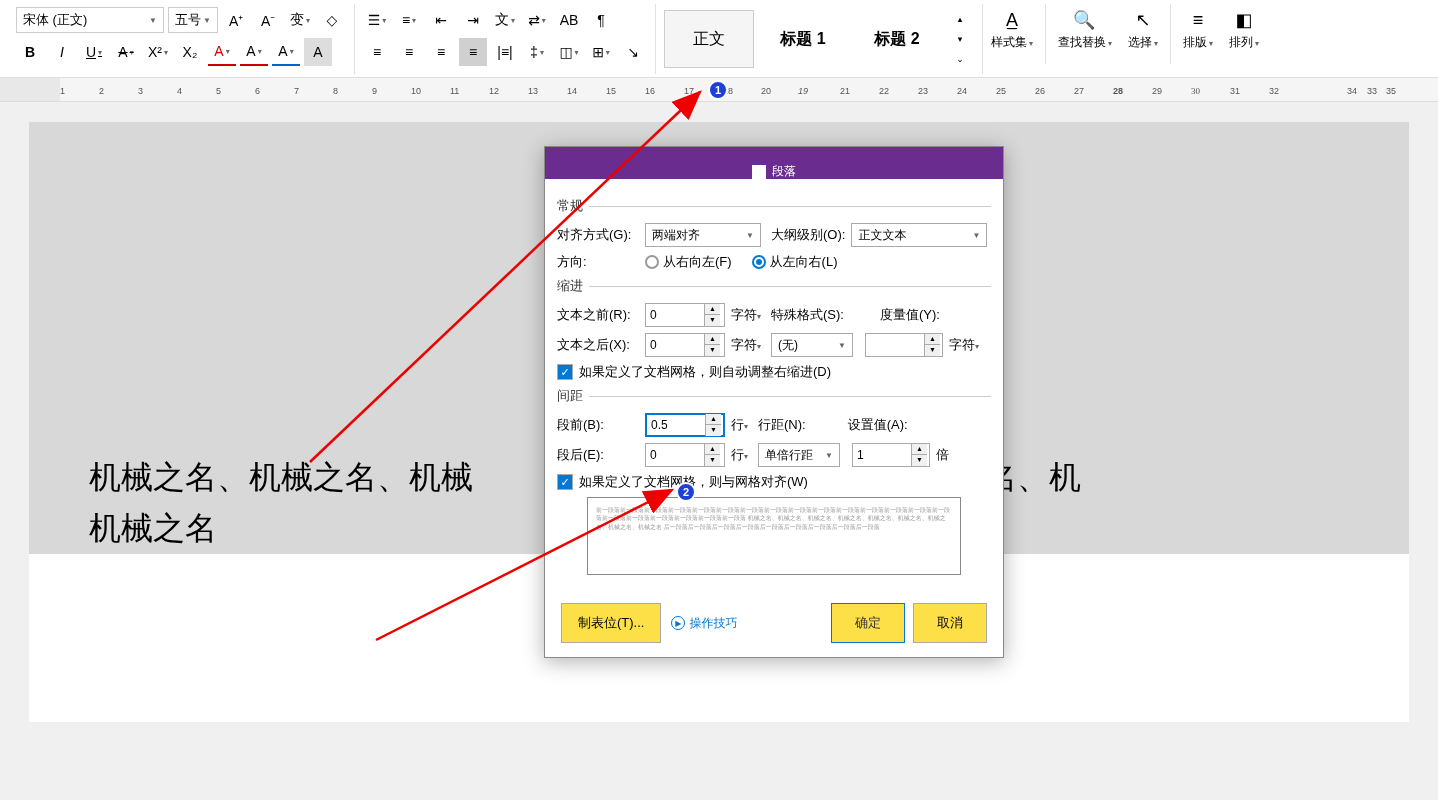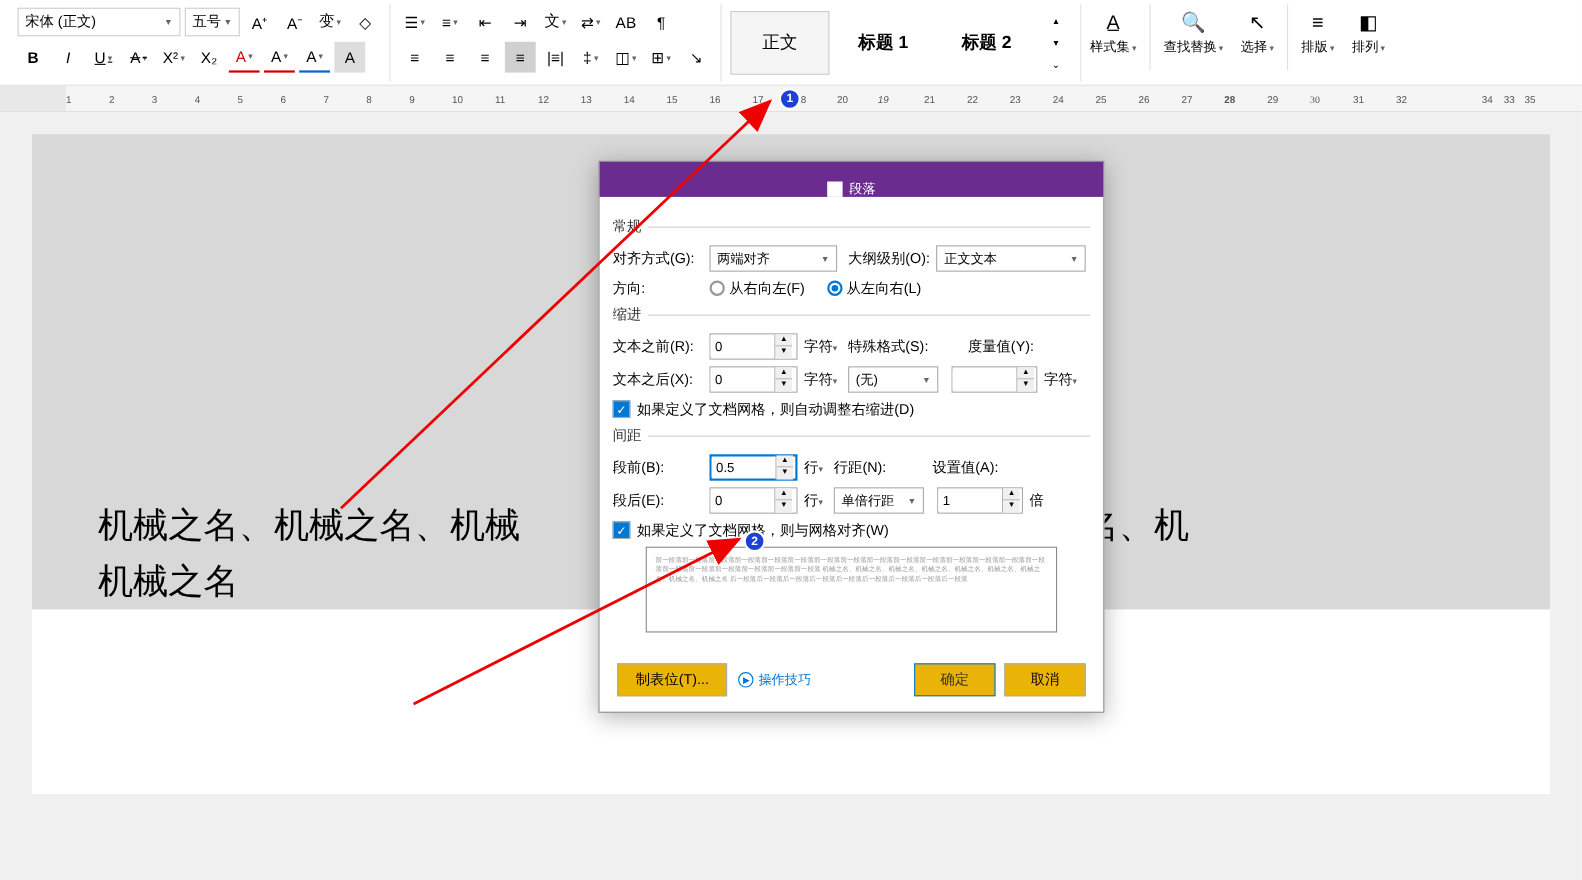--- a/index.html
+++ b/index.html
@@ -51,21 +51,21 @@
 .spinner-btn:first-child { border-bottom: 1px solid #aaa; }
 .radio-row { display: flex; align-items: center; gap: 20px; }
 .radio-opt { display: flex; align-items: center; gap: 4px; }
 .radio-circle { width: 14px; height: 14px; border-radius: 50%; border: 2px solid #999; display: flex; align-items: center; justify-content: center; }
 .radio-circle.checked { border-color: #0078d4; }
 .radio-dot { width: 6px; height: 6px; border-radius: 50%; background: #0078d4; }
 .checkbox { display: flex; align-items: center; gap: 6px; }
 .chk { width: 16px; height: 16px; border: 1px solid #aaa; background: #0078d4; color: #fff; display: flex; align-items: center; justify-content: center; font-size: 11px; }
 .preview { border: 1px solid #888; height: 78px; margin: 6px 30px; padding: 8px; font-size: 6px; color: #999; line-height: 1.4; overflow: hidden; }
 .dialog-footer { display: flex; justify-content: space-between; padding: 10px 16px 14px; align-items: center; }
-.footer-btn { height: 30px; padding: 0 16px; border: 1px solid #aaa; background: #eab308; font-size: 13px; cursor: pointer; }
+.footer-btn { height: 40px; padding: 0 16px; border: 1px solid #aaa; background: #fde047; font-size: 13px; cursor: pointer; }
 .footer-btn.primary { border-color: #0078d4; color: #333; }
 .tips-link { color: #0078d4; display: flex; align-items: center; gap: 4px; }
 
 
 .spin-highlight { border: 2px solid #0078d4; }
 
 
 .arrow-svg { position: absolute; pointer-events: none; z-index: 200; }
 .badge { position: absolute; width: 20px; height: 20px; border-radius: 50%; background: #1e3fd8; border: 2px solid #fff; color: #fff; font-size: 11px; font-weight: bold; display: flex; align-items: center; justify-content: center; z-index: 201; }
 

